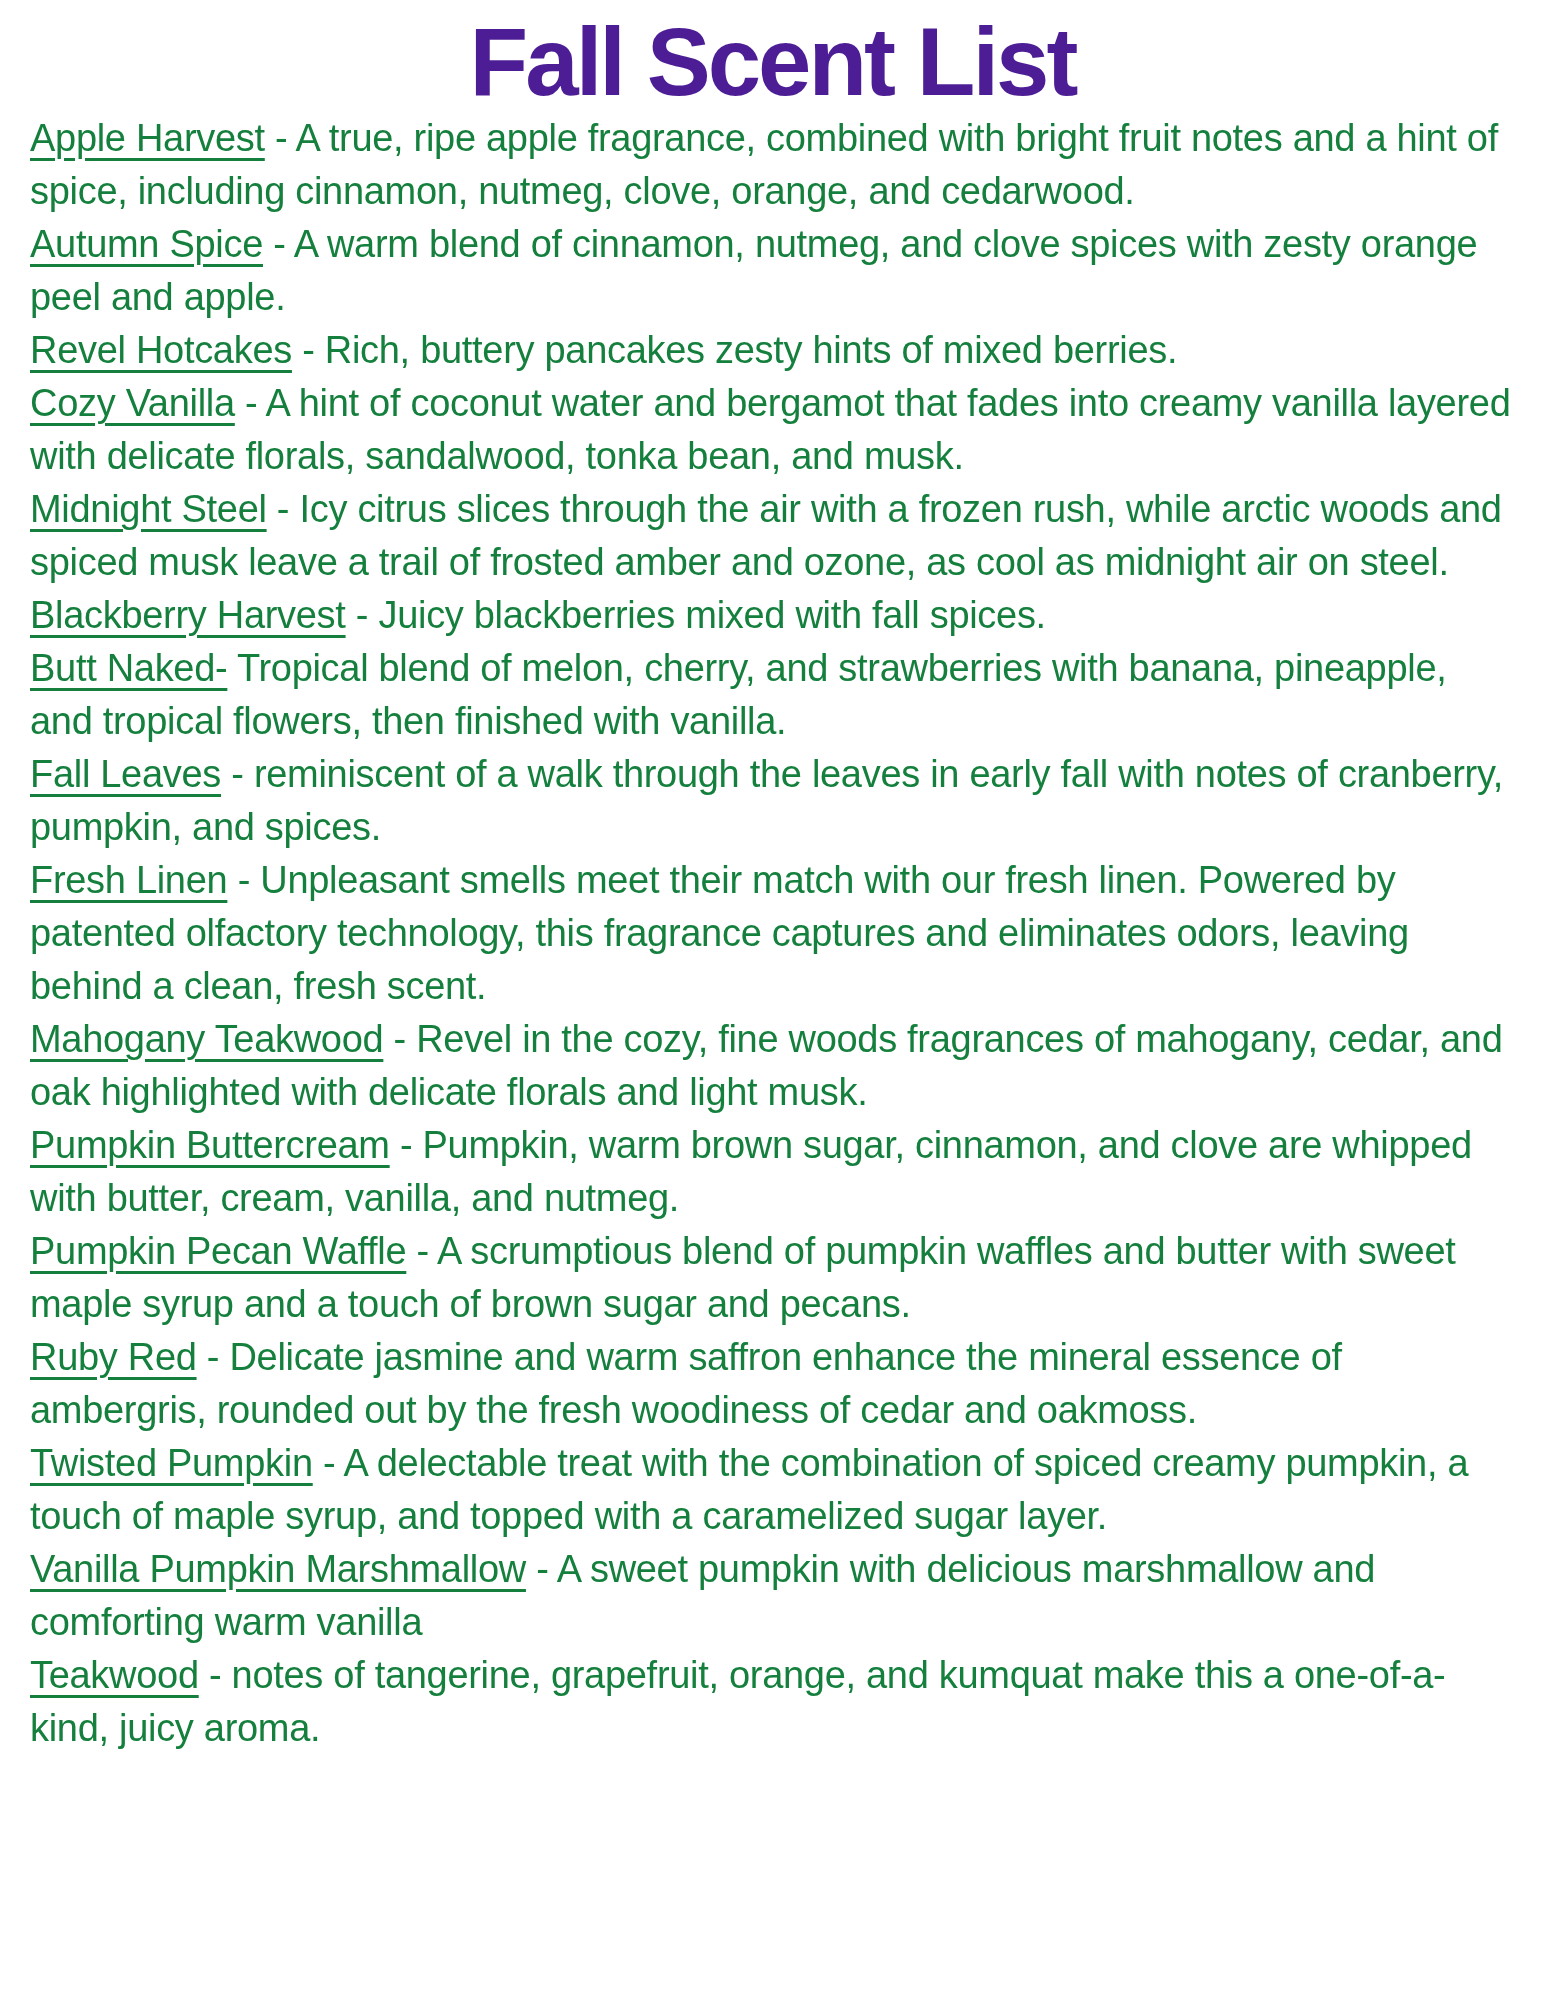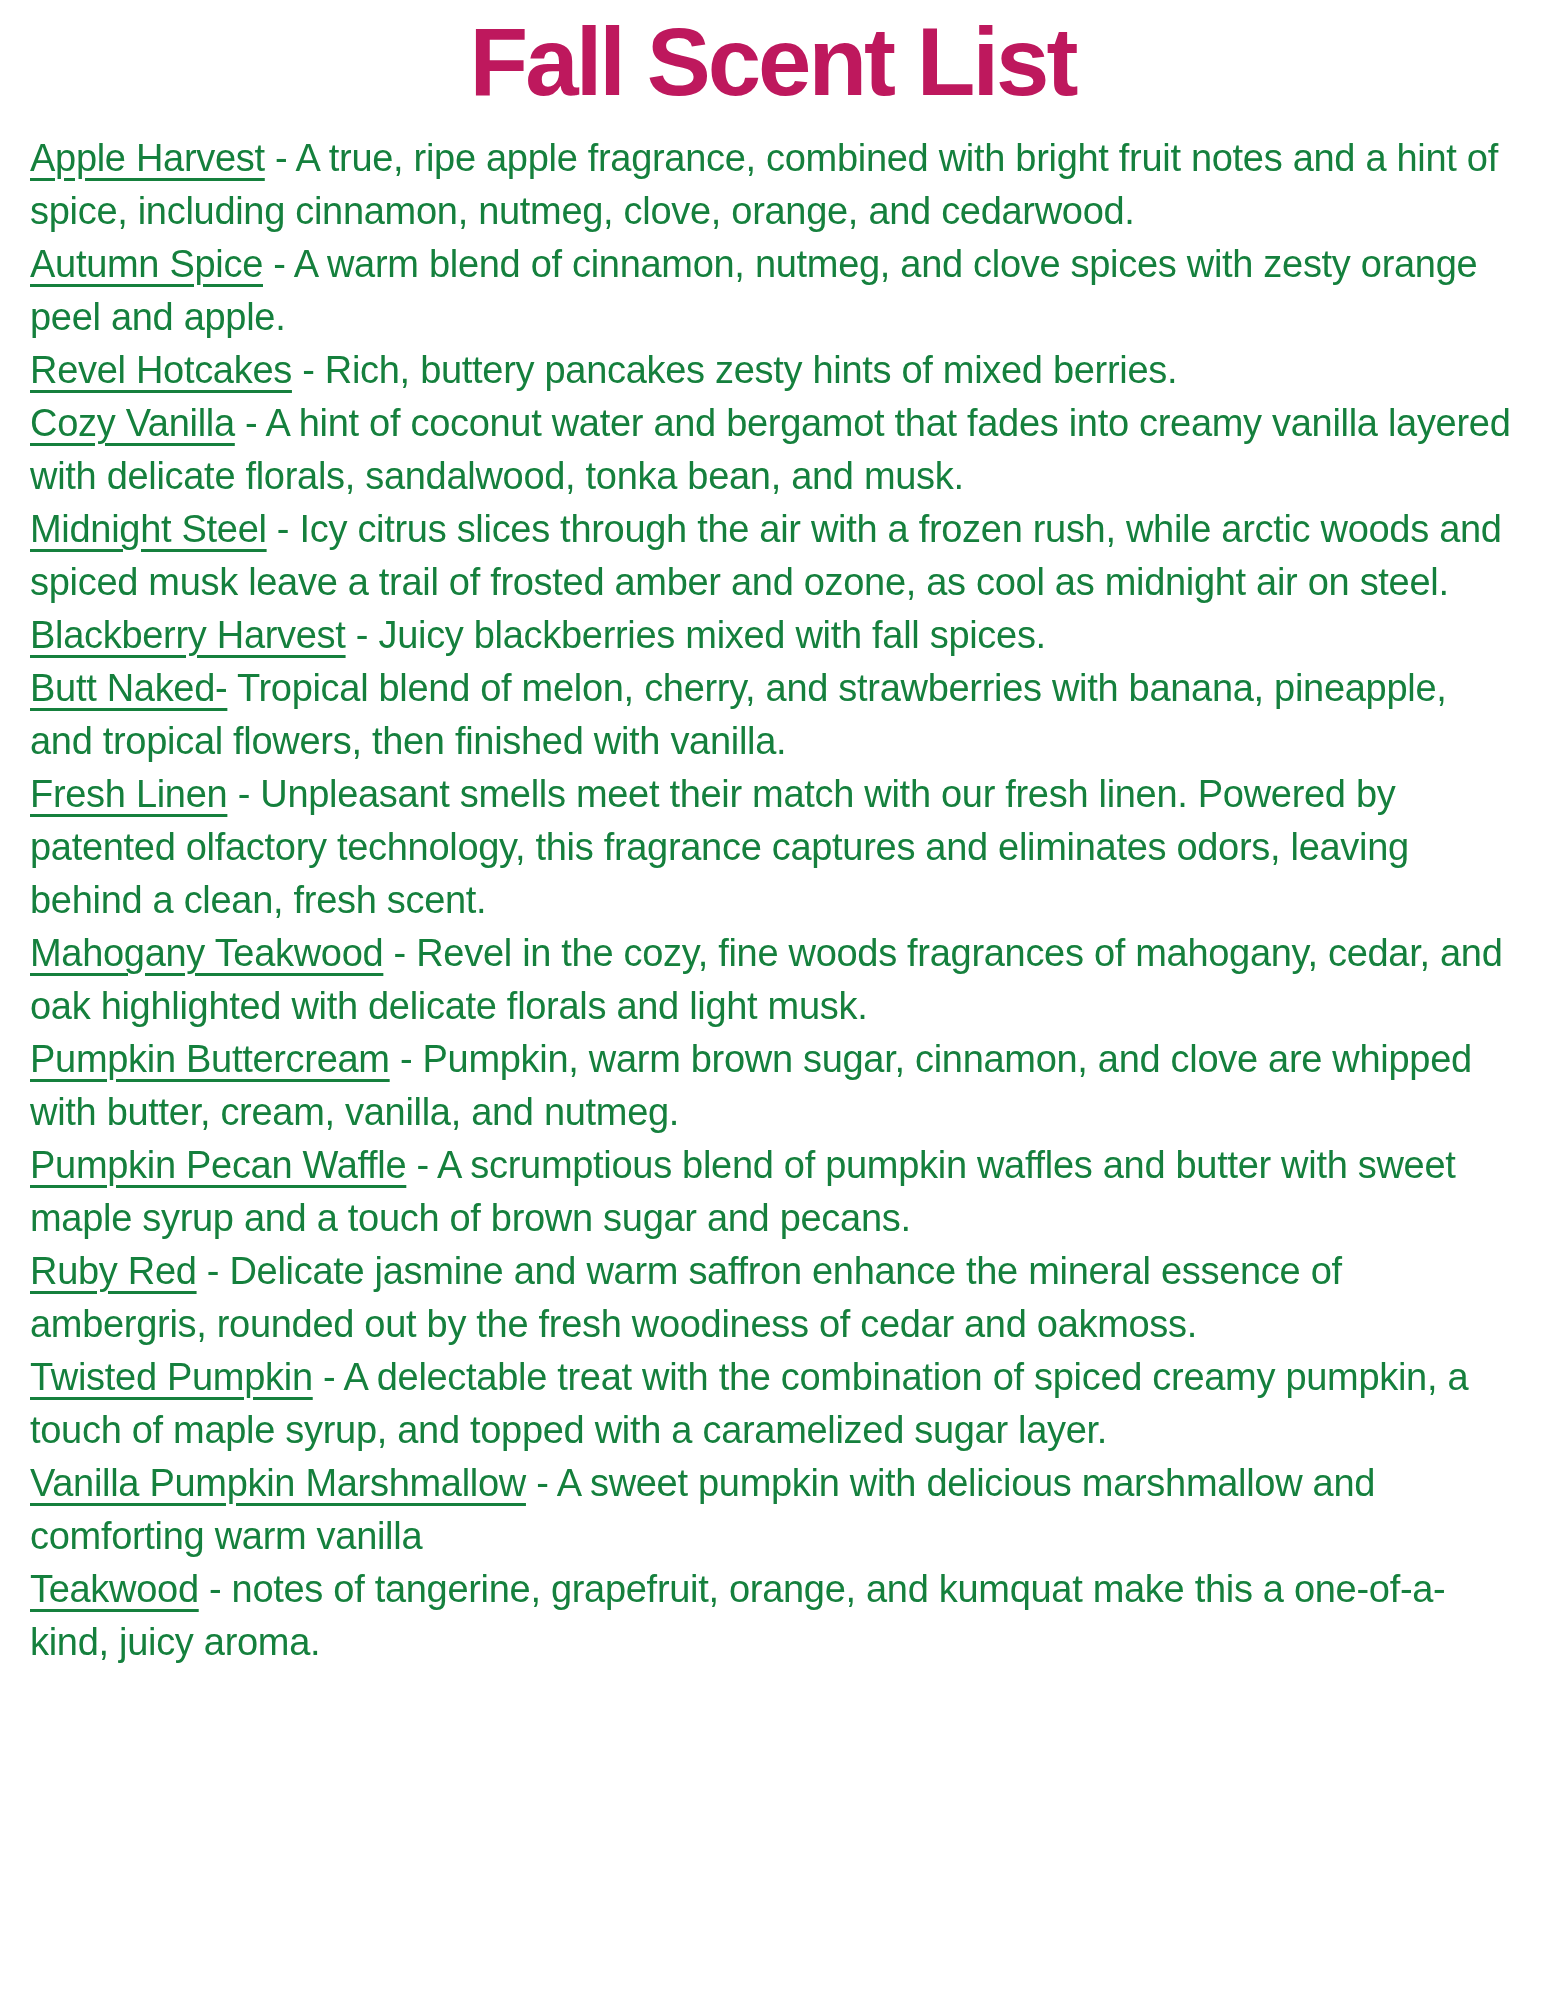--- a/index.html
+++ b/index.html
@@ -15,27 +15,27 @@
     overflow: hidden;
   }
   .page {
     box-sizing: border-box;
     width: 1545px;
     height: 2000px;
     padding: 8px 30px 0 30px;
     background: #ffffff;
   }
   .title {
-    margin: 4px 0 20px 0;
+    margin: 4px 0 0 0;
     text-align: center;
     font-size: 96px;
     line-height: 100px;
     font-weight: 700;
     letter-spacing: -3px;
-    color: #be185d;
+    color: #4c1d95;
   }
   .entries {
     font-size: 38px;
     line-height: 53px;
     letter-spacing: -0.3px;
     color: #15803d;
   }
   .entry {
     margin: 0;
   }
@@ -52,20 +52,21 @@
   <h1 class="title">Fall Scent List</h1>
 
   <div class="entries">
     <p class="entry"><span class="scent-name">Apple Harvest</span><span> - </span><span>A true, ripe apple fragrance, combined with bright fruit notes and a hint of spice, including cinnamon, nutmeg, clove, orange, and cedarwood.</span></p>
     <p class="entry"><span class="scent-name">Autumn Spice</span><span> - </span><span>A warm blend of cinnamon, nutmeg, and clove spices with zesty orange peel and apple.</span></p>
     <p class="entry"><span class="scent-name">Revel Hotcakes</span><span> - </span><span>Rich, buttery pancakes zesty hints of mixed berries.</span></p>
     <p class="entry"><span class="scent-name">Cozy Vanilla</span><span> - </span><span>A hint of coconut water and bergamot that fades into creamy vanilla layered with delicate florals, sandalwood, tonka bean, and musk.</span></p>
     <p class="entry"><span class="scent-name">Midnight Steel</span><span> - </span><span>Icy citrus slices through the air with a frozen rush, while arctic woods and spiced musk leave a trail of frosted amber and ozone, as cool as midnight air on steel.</span></p>
     <p class="entry"><span class="scent-name">Blackberry Harvest</span><span> - </span><span>Juicy blackberries mixed with fall spices.</span></p>
     <p class="entry"><span class="scent-name">Butt Naked-</span><span> </span><span>Tropical blend of melon, cherry, and strawberries with banana, pineapple, and tropical flowers, then finished with vanilla.</span></p>
+    <p class="entry"><span class="scent-name">Fall Leaves</span><span> - </span><span>reminiscent of a walk through the leaves in early fall with notes of cranberry, pumpkin, and spices.</span></p>
     <p class="entry"><span class="scent-name">Fresh Linen</span><span> - </span><span>Unpleasant smells meet their match with our fresh linen. Powered by patented olfactory technology, this fragrance captures and eliminates odors, leaving behind a clean, fresh scent.</span></p>
     <p class="entry"><span class="scent-name">Mahogany Teakwood</span><span> - </span><span>Revel in the cozy, fine woods fragrances of mahogany, cedar, and oak highlighted with delicate florals and light musk.</span></p>
     <p class="entry"><span class="scent-name">Pumpkin Buttercream</span><span> - </span><span>Pumpkin, warm brown sugar, cinnamon, and clove are whipped with butter, cream, vanilla, and nutmeg.</span></p>
     <p class="entry"><span class="scent-name">Pumpkin Pecan Waffle</span><span> - </span><span>A scrumptious blend of pumpkin waffles and butter with sweet maple syrup and a touch of brown sugar and pecans.</span></p>
     <p class="entry"><span class="scent-name">Ruby Red</span><span> - </span><span>Delicate jasmine and warm saffron enhance the mineral essence of ambergris, rounded out by the fresh woodiness of cedar and oakmoss.</span></p>
     <p class="entry"><span class="scent-name">Twisted Pumpkin</span><span> - </span><span>A delectable treat with the combination of spiced creamy pumpkin, a touch of maple syrup, and topped with a caramelized sugar layer.</span></p>
     <p class="entry"><span class="scent-name">Vanilla Pumpkin Marshmallow</span><span> - </span><span>A sweet pumpkin with delicious marshmallow and comforting warm vanilla</span></p>
     <p class="entry"><span class="scent-name">Teakwood</span><span> - </span><span>notes of tangerine, grapefruit, orange, and kumquat make this a one-of-a-kind, juicy aroma.</span></p>
   </div>
 </div>

